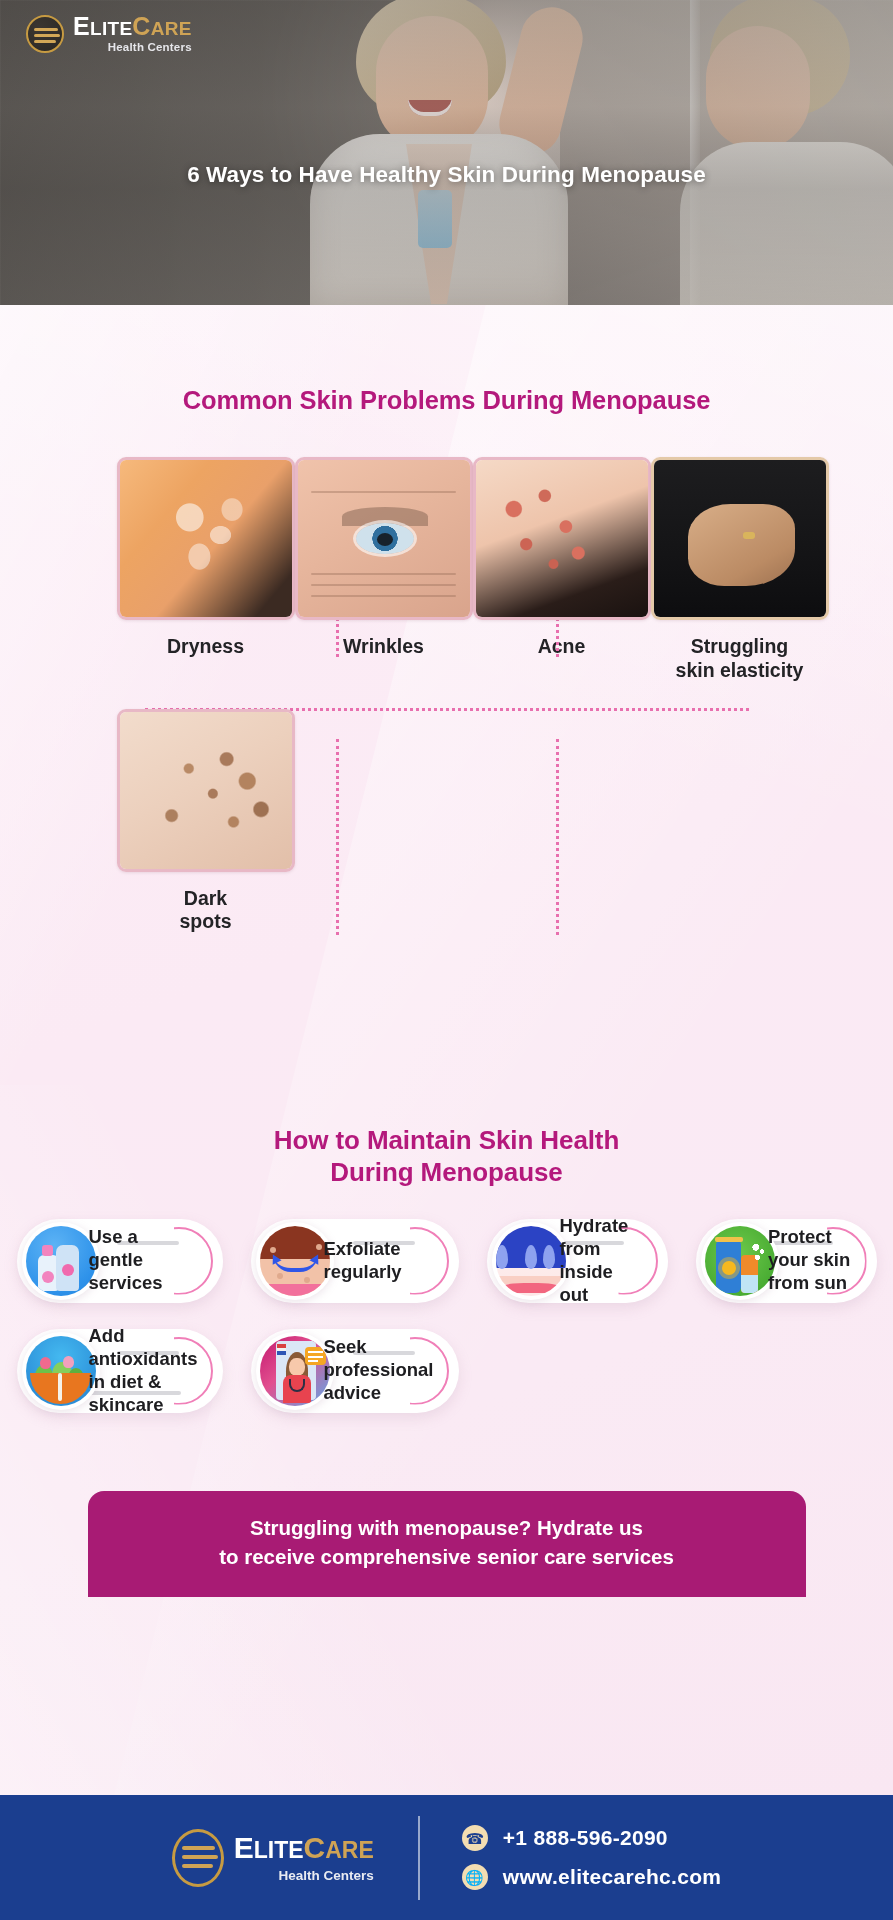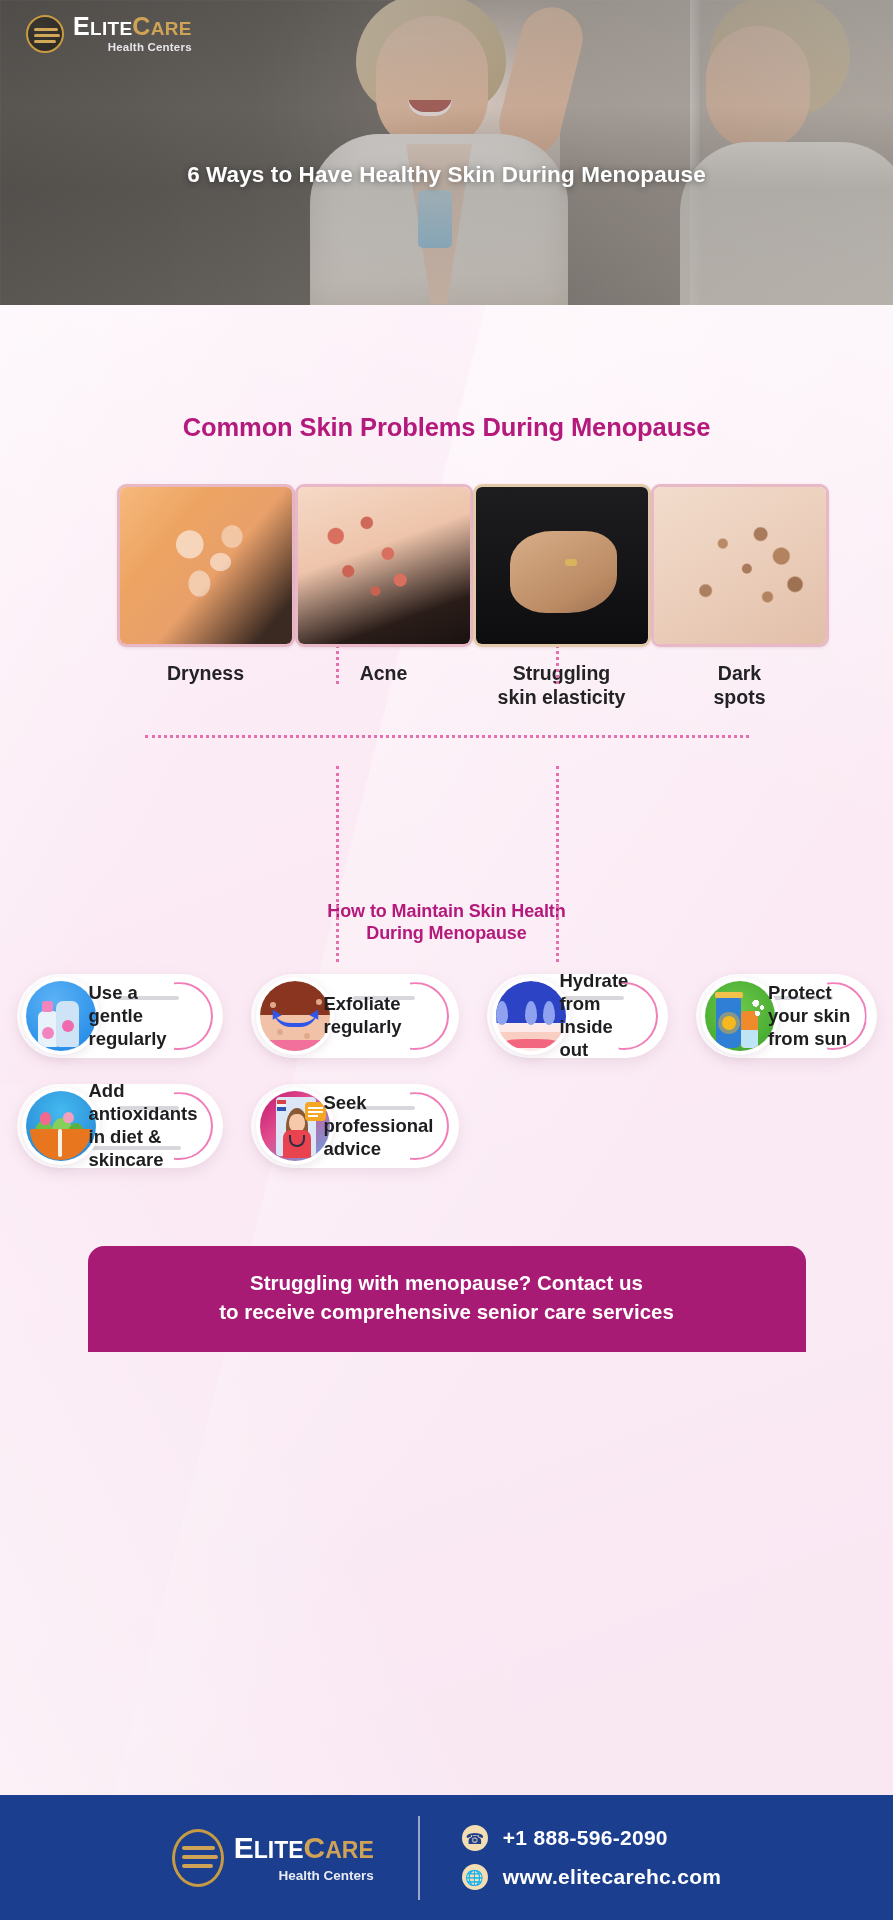--- a/index.html
+++ b/index.html
@@ -160,21 +160,21 @@
     transform: skewX(10deg);
   }
 
   .content { position: absolute; left: 0; top: 305px; width: 893px; }
 
   
   .sec-title {
     text-align: center; color: #b4197c; font-weight: 700;
     font-size: 25.5px; letter-spacing: -.1px;
   }
-  .s1-title { margin-top: 108px; }
+  .s1-title { margin-top: 81px; }
 
   .prob-grid {
     width: 660px; margin: 34px auto 0;
     display: grid; grid-template-columns: repeat(4, 1fr);
     position: relative;
   }
   .prob-cell {
     display: flex; flex-direction: column; align-items: center;
     padding: 8px 0 18px;
   }
@@ -274,21 +274,21 @@
       radial-gradient(circle at 62% 30%, #a97a5b 0 4%, rgba(0,0,0,0) 5%),
       radial-gradient(circle at 74% 44%, #b3835f 0 5%, rgba(0,0,0,0) 6%),
       radial-gradient(circle at 54% 52%, #a97a5b 0 3.5%, rgba(0,0,0,0) 4.5%),
       radial-gradient(circle at 82% 62%, #9e7152 0 4%, rgba(0,0,0,0) 5%),
       radial-gradient(circle at 66% 70%, #b3835f 0 3%, rgba(0,0,0,0) 4%),
       radial-gradient(circle at 40% 36%, #b98a66 0 3%, rgba(0,0,0,0) 4%),
       radial-gradient(circle at 30% 66%, #ac7f5e 0 3.5%, rgba(0,0,0,0) 4.5%);
   }
 
   
-  .s2-title { margin-top: 172px; line-height: 1.24; font-size: 18px; }
+  .s2-title { margin-top: 172px; line-height: 1.24; font-size: 26px; }
 
   .tips {
     width: 860px; margin: 30px auto 0;
     display: grid; grid-template-columns: 1fr 1fr 1fr 1fr;
     gap: 26px 28px;
   }
   .tip {
     position: relative; height: 84px; border-radius: 44px;
     background: #ffffff;
     box-shadow: 0 5px 14px rgba(180,140,170,.20);
@@ -473,20 +473,33 @@
       <div class="vdiv a r2"></div>
       <div class="vdiv b r2"></div>
 
       <div class="prob-cell">
         <div class="prob-img">
             <div class="ph ph-dry"></div>
           </div>
         <div class="prob-label">Dryness</div>
       </div>
 
+      <div class="prob-cell">
+        <div class="prob-img">
+          <div class="ph ph-wr">
+            <div class="lid"></div>
+              <div class="eye"></div>
+            <div class="wrin" style="top:72%"></div>
+            <div class="wrin" style="top:79%"></div>
+            <div class="wrin" style="top:86%"></div>
+            <div class="wrin" style="top:20%"></div>
+          </div>
+        </div>
+        <div class="prob-label">Wrinkles</div>
+      </div>
 
       <div class="prob-cell">
         <div class="prob-img">
             <div class="ph ph-acne"></div>
           </div>
         <div class="prob-label">Acne</div>
       </div>
 
 
       <div class="prob-cell">
@@ -527,21 +540,21 @@
           <span class="inner ic-clean">
               <i class="b1"></i>
               <i class="b2"></i>
               <i class="cap"></i>
               <i class="d1"></i>
               <i class="d2"></i>
             </span>
         </span>
         <span class="tip-text">
           <span>Use a gentle</span><br>
-          <span>regularly</span>
+          <span>services</span>
         </span>
       </div>
 
       <div class="tip">
         <span class="tip-deco"></span>
         <span class="tip-dash"></span>
         <span class="tip-icon">
           <span class="inner ic-exf">
             <i class="top"></i>
               <i class="skin"></i>
@@ -638,21 +651,21 @@
           </span>
         </span>
         <span class="tip-text">
           <span>Seek professional</span><br>
           <span>advice</span>
         </span>
       </div>
     </div>
 
     <div class="cta">
-      <span>Struggling with menopause? Contact us</span><br>
+      <span>Struggling with menopause? Hydrate us</span><br>
       <span>to receive comprehensive senior care services</span>
     </div>
   </div>
 
   <div class="footer">
     <div class="f-logo">
       <span class="f-mark">
           <i></i>
           <i></i>
           <i></i>

